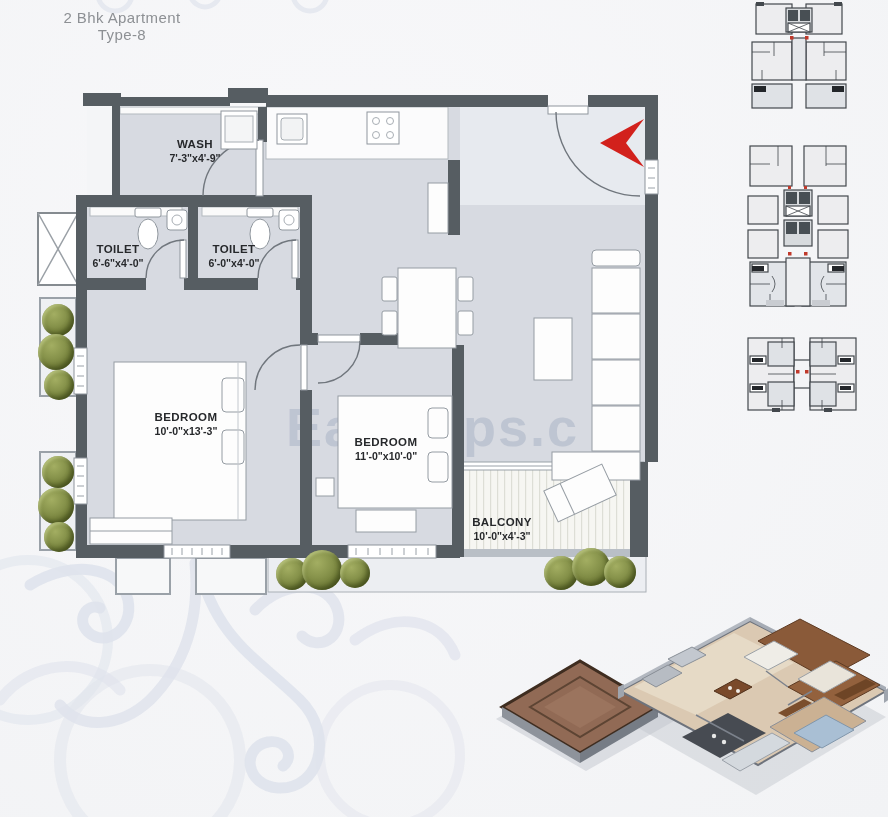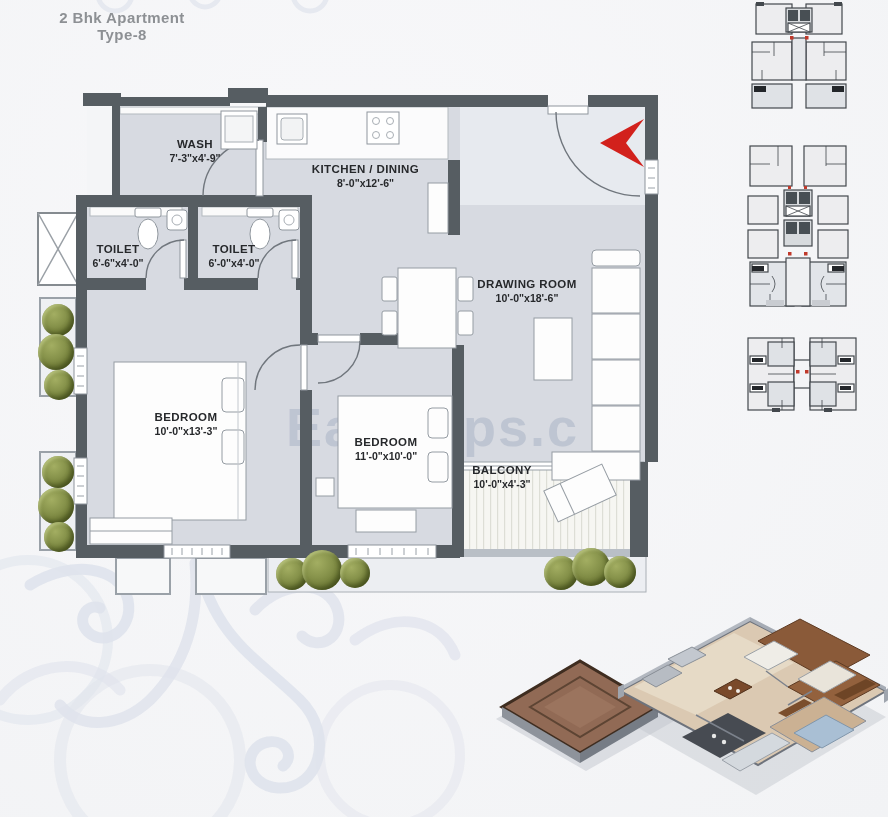--- a/index.html
+++ b/index.html
@@ -11,21 +11,21 @@
   .wm{position:absolute;z-index:2;font-weight:700;font-size:54px;color:rgba(186,193,207,0.85);
       letter-spacing:2px;line-height:1;}
   .lay3{position:absolute;z-index:3;}
   .bush{position:absolute;z-index:3;border-radius:50%;
         background:radial-gradient(circle at 38% 32%, #a3ae62 0%, #87934b 40%, #66722f 78%, #4e5a23 100%);
         box-shadow:inset -3px -3px 4px rgba(35,45,8,.45), inset 2px 2px 3px rgba(215,225,160,.5);}
   .room-label{position:absolute;z-index:4;text-align:center;color:#26282b;font-weight:700;line-height:13px;}
   .room-label .nm{display:block;font-size:11.5px;letter-spacing:.4px;text-align:center;}
   .room-label .dm{display:block;font-size:10.5px;margin-top:1px;}
   #title{position:absolute;z-index:4;left:52px;top:9px;width:140px;text-align:center;
-         color:#8d9094;font-weight:700;font-size:15px;line-height:17px;letter-spacing:.4px;}
+         color:#8d9094;font-weight:400;font-size:15px;line-height:17px;letter-spacing:.4px;}
   svg{display:block;}
 </style>
 </head>
 <body>
 
 <div id="stage">
 
   <svg class="abs" style="left:70px;top:0;z-index:0" width="280" height="22" viewBox="0 0 280 22">
     <g fill="none" stroke="#e6e9f0" stroke-width="5">
       <circle cx="45" cy="-6" r="17"></circle>
@@ -231,45 +231,37 @@
   <div class="bush" style="left:302px;top:550px;width:40px;height:40px;"></div>
   <div class="bush" style="left:340px;top:558px;width:30px;height:30px;"></div>
   <div class="bush" style="left:544px;top:556px;width:34px;height:34px;"></div>
   <div class="bush" style="left:572px;top:548px;width:38px;height:38px;"></div>
   <div class="bush" style="left:604px;top:556px;width:32px;height:32px;"></div>
 
   <div class="room-label" style="left:135px;top:138px;width:120px;">
     <span class="nm">WASH</span>
     <span class="dm">7'-3"x4'-9"</span>
   </div>
-  <div class="room-label" style="left:288px;top:163px;width:155px;">
-    <span class="nm">KITCHEN / DINING</span>
-    <span class="dm">8'-0"x12'-6"</span>
-  </div>
   <div class="room-label" style="left:68px;top:243px;width:100px;">
     <span class="nm">TOILET</span>
     <span class="dm">6'-6"x4'-0"</span>
   </div>
   <div class="room-label" style="left:184px;top:243px;width:100px;">
     <span class="nm">TOILET</span>
     <span class="dm">6'-0"x4'-0"</span>
   </div>
-  <div class="room-label" style="left:452px;top:278px;width:150px;">
-    <span class="nm">DRAWING ROOM</span>
-    <span class="dm">10'-0"x18'-6"</span>
-  </div>
   <div class="room-label" style="left:116px;top:411px;width:140px;">
     <span class="nm">BEDROOM</span>
     <span class="dm">10'-0"x13'-3"</span>
   </div>
   <div class="room-label" style="left:316px;top:436px;width:140px;">
     <span class="nm">BEDROOM</span>
     <span class="dm">11'-0"x10'-0"</span>
   </div>
-  <div class="room-label" style="left:448px;top:464px;width:108px;">
+  <div class="room-label" style="left:448px;top:516px;width:108px;">
     <span class="nm">BALCONY</span>
     <span class="dm">10'-0"x4'-3"</span>
   </div>
 
   <div id="title">
     <span>2 Bhk Apartment</span><br>
     <span>Type-8</span>
   </div>
 
   <svg class="abs" style="left:738px;top:0;z-index:1" width="122" height="112" viewBox="0 0 122 112">

